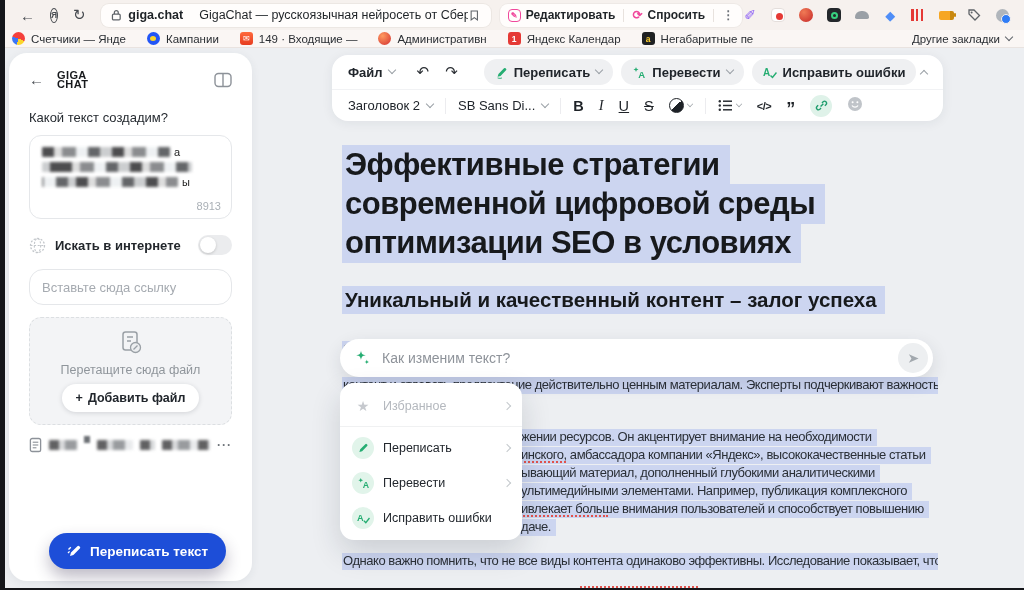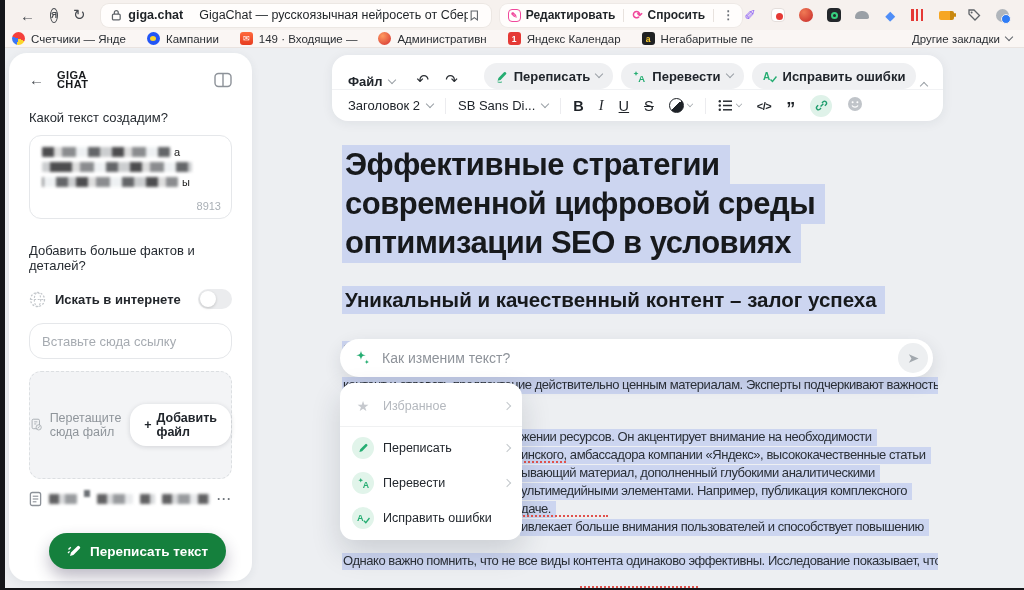--- a/index.html
+++ b/index.html
@@ -74,33 +74,33 @@
     background:repeating-linear-gradient(90deg,#2f2f31 0 12px,#d8d8d8 12px 20px,#77797c 20px 34px,#eceff1 34px 46px,#4a4c4f 46px 58px,#c4c6c8 58px 70px); }
   .mask-letter { font-size:11px; color:#222; margin-left:4px; }
   .char-count { position:absolute; right:10px; bottom:6px; font-size:11px; color:#aab0b6; }
   .facts-label { margin-top:24px; font-size:13px; color:#262b31; }
   .search-row { margin-top:16px; display:flex; align-items:center; gap:9px; }
   .search-label { font-size:13px; font-weight:600; color:#23272c; }
   .toggle { margin-left:auto; width:34px; height:20px; border-radius:10px; background:#ebecee; position:relative; }
   .toggle i { position:absolute; left:2px; top:2px; width:16px; height:16px; border-radius:50%; background:#fff; box-shadow:0 1px 3px rgba(0,0,0,.18); }
   .link-input { margin-top:14px; width:100%; height:36px; border:1px solid #e5e7ea; border-radius:14px; font-size:13px; padding:0 12px; color:#33383f; outline:none; font-family:inherit; }
   .link-input::placeholder { color:#a6abb1; }
-  .dropzone { margin-top:12px; height:108px; background:#f3f4f6; border:1px dashed #dcdfe2; border-radius:12px; display:flex; align-items:center; justify-content:center; gap:7px; }
+  .dropzone { margin-top:12px; height:108px; background:#f3f4f6; border:1px dashed #dcdfe2; border-radius:12px; display:flex; flex-direction:column; align-items:center; justify-content:center; gap:7px; }
   .dz-label { font-size:12.5px; color:#8f959b; }
   .dz-btn { display:flex; align-items:center; gap:5px; background:#fff; border-radius:16px; padding:7px 14px; font-size:12.5px; font-weight:700; color:#21262c; box-shadow:0 1px 5px rgba(20,30,40,.15); }
   .file-row { margin-top:12px; display:flex; align-items:center; gap:7px; }
   .fr-mask { height:10px; border-radius:1px; filter:blur(1.5px); opacity:.8;
     background:repeating-linear-gradient(90deg,#3a3a3c 0 10px,#cfd1d3 10px 16px,#808387 16px 28px,#e4e6e8 28px 36px); }
   .fr-sup { width:7px; height:7px; background:#6d7176; filter:blur(1px); margin-top:-12px; }
   .fr-dots { margin-left:auto; color:#6f747a; font-size:12px; font-weight:700; letter-spacing:1px; }
-  .rewrite-btn { position:absolute; left:40px; bottom:12px; height:36px; border-radius:20px; background:#15803d; color:#fff; display:flex; align-items:center; gap:8px; padding:0 18px; font-size:13.5px; font-weight:700; box-shadow:0 8px 16px rgba(51,41,74,.32); }
+  .rewrite-btn { position:absolute; left:40px; bottom:12px; height:36px; border-radius:20px; background:#1d4ed8; color:#fff; display:flex; align-items:center; gap:8px; padding:0 18px; font-size:13.5px; font-weight:700; box-shadow:0 8px 16px rgba(51,41,74,.32); }
 
   
   .toolbar { position:absolute; left:332px; top:55px; width:611px; height:66px; background:#fff; border-radius:16px; box-shadow:0 2px 12px rgba(30,40,60,.07); z-index:4; }
-  .tb-row1 { height:34px; display:flex; align-items:flex-end; padding:0 16px; }
+  .tb-row1 { height:34px; display:flex; align-items:center; padding:0 16px; }
   .tb-row2 { height:32px; display:flex; align-items:center; padding:0 16px; border-top:1px solid #f1f2f4; }
   .tb-file { display:flex; align-items:center; gap:6px; font-size:13px; font-weight:600; color:#20252b; }
   .tb-undo { margin-left:22px; font-size:15px; color:#2a2e33; }
   .tb-redo { margin-left:16px; font-size:15px; color:#2a2e33; }
   .pills { margin-left:26px; display:flex; align-items:center; gap:8px; }
   .pill { display:flex; align-items:center; gap:6px; height:26px; border-radius:13px; background:#eff0f2; padding:0 11px; font-size:13px; font-weight:600; color:#20252b; white-space:nowrap; }
   .tb-collapse { margin-left:auto; }
   .tb-sel { display:flex; align-items:center; gap:7px; font-size:13px; color:#20252b; white-space:nowrap; }
   .vr { width:1px; height:16px; background:#ececef; margin:0 12px; flex:none; }
   .fmt { display:flex; align-items:center; gap:15px; font-size:14.5px; color:#1e2227; }
@@ -266,21 +266,20 @@
       <div class="mask-row">
           <span class="mask" style="width:150px; background-position:18px 0"></span>
         </div>
       <div class="mask-row">
           <span class="mask" style="width:136px; background-position:34px 0"></span>
           <span class="mask-letter">ы</span>
         </div>
       <span class="char-count">8913</span>
     </div>
 
-    <div class="facts-label">Добавить больше фактов и деталей?</div>
 
     <div class="search-row">
       <svg width="17" height="17" viewBox="0 0 17 17">
           <circle cx="8.5" cy="8.5" r="7" fill="none" stroke="#c3c7cb" stroke-width="1.3" stroke-dasharray="2 1.6"></circle>
           <ellipse cx="8.5" cy="8.5" rx="3.2" ry="7" fill="none" stroke="#c3c7cb" stroke-width="1.1" stroke-dasharray="2 1.6"></ellipse>
           <line x1="1.5" y1="8.5" x2="15.5" y2="8.5" stroke="#c3c7cb" stroke-width="1.1" stroke-dasharray="2 1.6"></line>
         </svg>
       <span class="search-label">Искать в интернете</span>
       <span class="toggle">
           <i></i>
@@ -427,22 +426,22 @@
       <div class="pline"><span class="hl">Со</span></div>
       <div class="pline"></div>
       <div class="pline"><span class="hl">контент и отдавать предпочтение действительно ценным материалам. Эксперты подчеркивают важность</span></div>
     </div>
 
     <div class="para p2">
       <div class="pline ind"><span class="hl">жении ресурсов. Он акцентирует внимание на необходимости</span></div>
       <div class="pline ind"><span class="hl">инского, амбассадора компании «Яндекс», высококачественные статьи</span></div>
       <div class="pline ind"><span class="hl">ывающий материал, дополненный глубокими аналитическими</span></div>
       <div class="pline ind"><span class="hl">ультимедийными элементами. Например, публикация комплексного</span></div>
+      <div class="pline ind"><span class="hl">ивлекает больше внимания пользователей и способствует повышению</span></div>
       <div class="pline ind"><span class="hl">даче.</span></div>
-      <div class="pline ind"><span class="hl">ивлекает больше внимания пользователей и способствует повышению</span></div>
     </div>
 
     <div class="para p3">
       <div class="pline"><span class="hl">Однако важно помнить, что не все виды контента одинаково эффективны. Исследование показывает, что</span></div>
     </div>
   </div>
 
   <div class="squig" style="left:520px; top:461px; width:46px;"></div>
   <div class="squig" style="left:520px; top:515px; width:88px;"></div>
   <div class="squig" style="left:580px; top:586px; width:118px;"></div>

